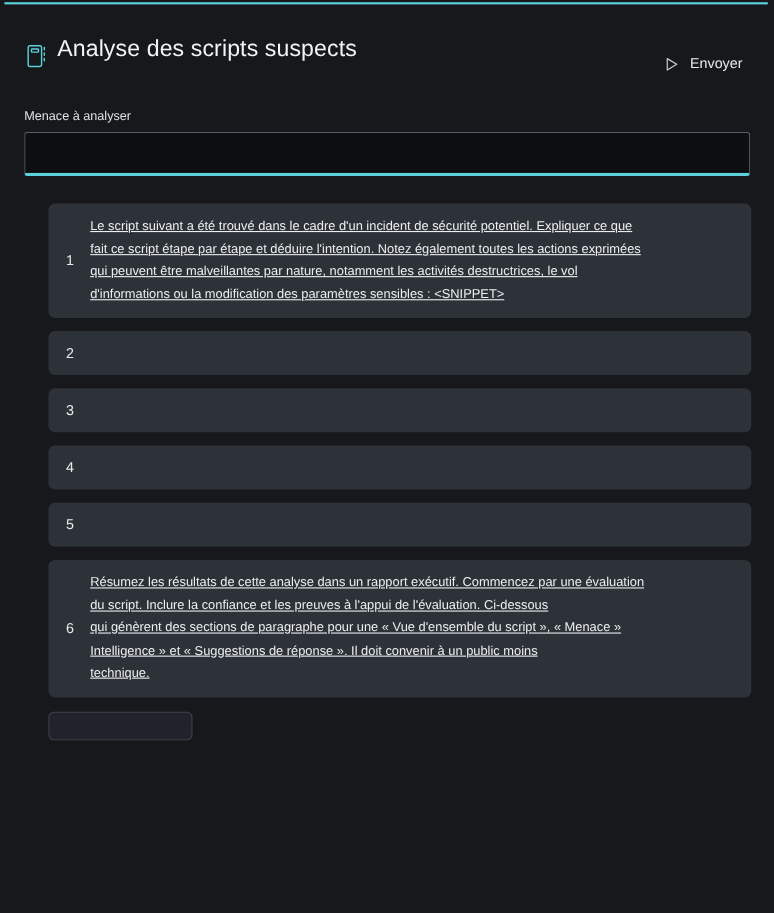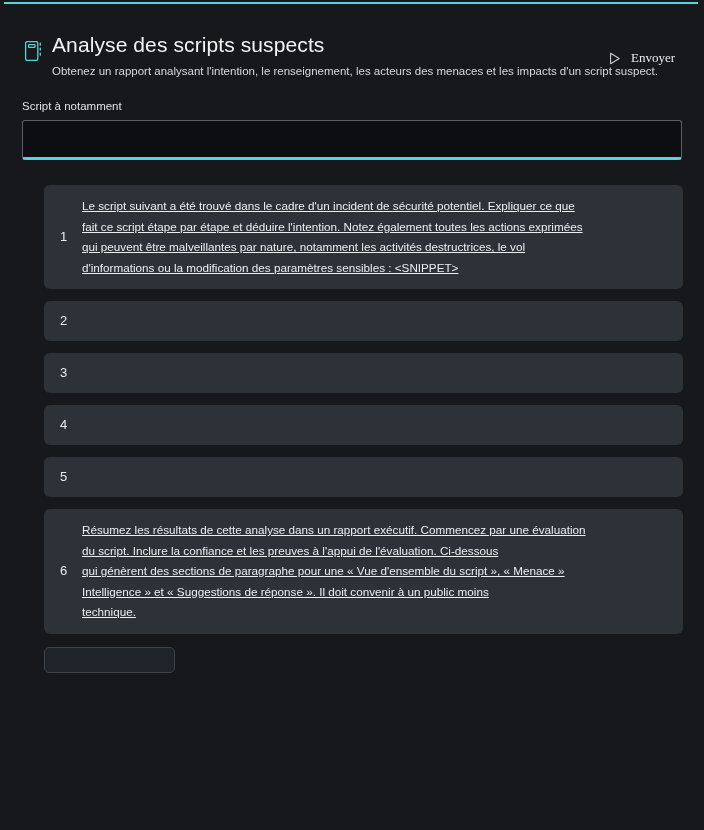--- a/index.html
+++ b/index.html
@@ -80,21 +80,21 @@
     position: absolute;
     top: 44px;
     right: 9px;
     display: flex;
     align-items: center;
     gap: 9px;
     cursor: pointer;
     background: none;
     border: none;
     color: #e8eaed;
-    font-family: Liberation Serif, serif;
+    font-family: Liberation Sans, sans-serif;
     font-size: 13px;
     line-height: 16px;
     padding: 2px 2px;
   }
 
   #play-icon { width: 15px; height: 15px; display: block; }
 
   
   #field-wrap { margin: 23px 0 0 4px; padding-right: 4px; }
 
@@ -182,37 +182,36 @@
         <svg viewBox="0 0 20 22" width="20" height="22" fill="none" stroke="#5cd0dd" stroke-width="1.3">
           <rect x="1.6" y="1.6" width="12.2" height="18.8" rx="1.6"></rect>
           <rect x="4.6" y="4.6" width="6.4" height="2.8" rx="0.6"></rect>
           <line x1="16.3" y1="3.2" x2="16.3" y2="5.2" stroke-linecap="round"></line>
           <line x1="16.3" y1="8.2" x2="16.3" y2="10.2" stroke-linecap="round"></line>
           <line x1="16.3" y1="13.2" x2="16.3" y2="15.2" stroke-linecap="round"></line>
         </svg>
       </span>
       <div id="title-block">
         <h1 id="page-title">Analyse des scripts suspects</h1>
-        <p id="page-subtitle">Obtenez un rapport analysant l'intention, le renseignement, les acteurs des menaces et les impacts d'un script suspect.</p>
       </div>
     </div>
 
     <button id="send-button">
       <span id="play-icon">
         <svg viewBox="0 0 15 15" width="15" height="15" fill="none" stroke="#c9ccd0" stroke-width="1.1" stroke-linejoin="round">
           <path d="M3.6 2.3 L12.2 7.5 L3.6 12.7 Z"></path>
         </svg>
       </span>
       <span>Envoyer</span>
     </button>
 
   </div>
 
   <div id="field-wrap">
-    <div id="field-label">Script à notamment</div>
+    <div id="field-label">Menace à analyser</div>
     <input id="script-input" type="text" autofocus="" placeholder="" style="">
   </div>
 
   <div id="prompt-list">
 
     <div class="prompt-card">
       <div class="prompt-index">1</div>
       <div class="prompt-text">Le script suivant a été trouvé dans le cadre d'un incident de sécurité potentiel. Expliquer ce que
 fait ce script étape par étape et déduire l'intention. Notez également toutes les actions exprimées
 qui peuvent être malveillantes par nature, notamment les activités destructrices, le vol

